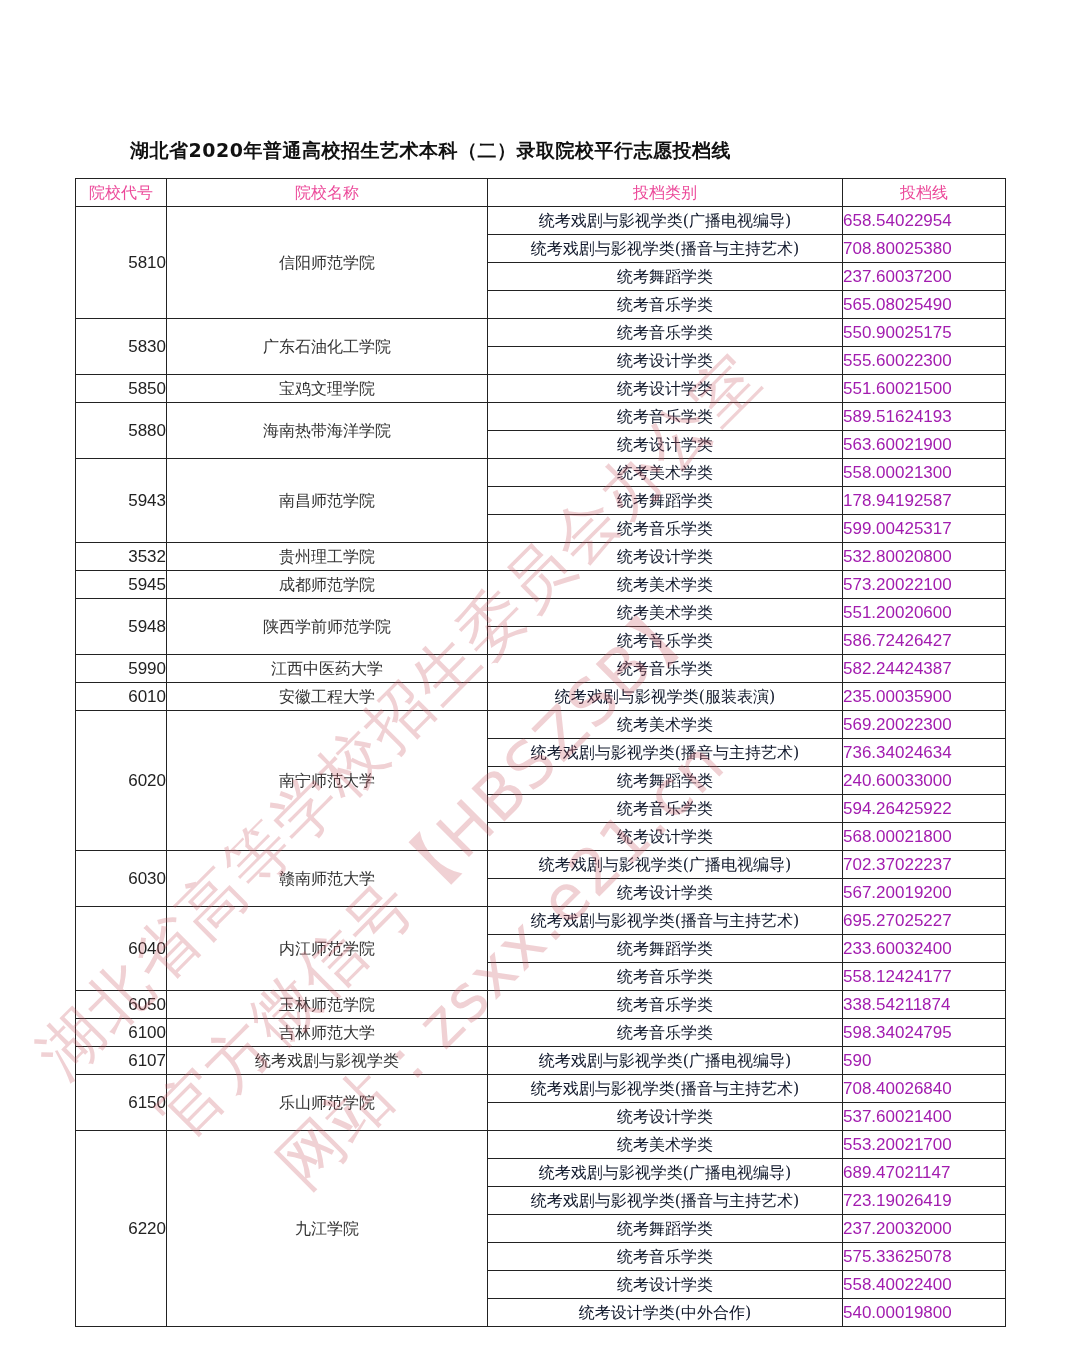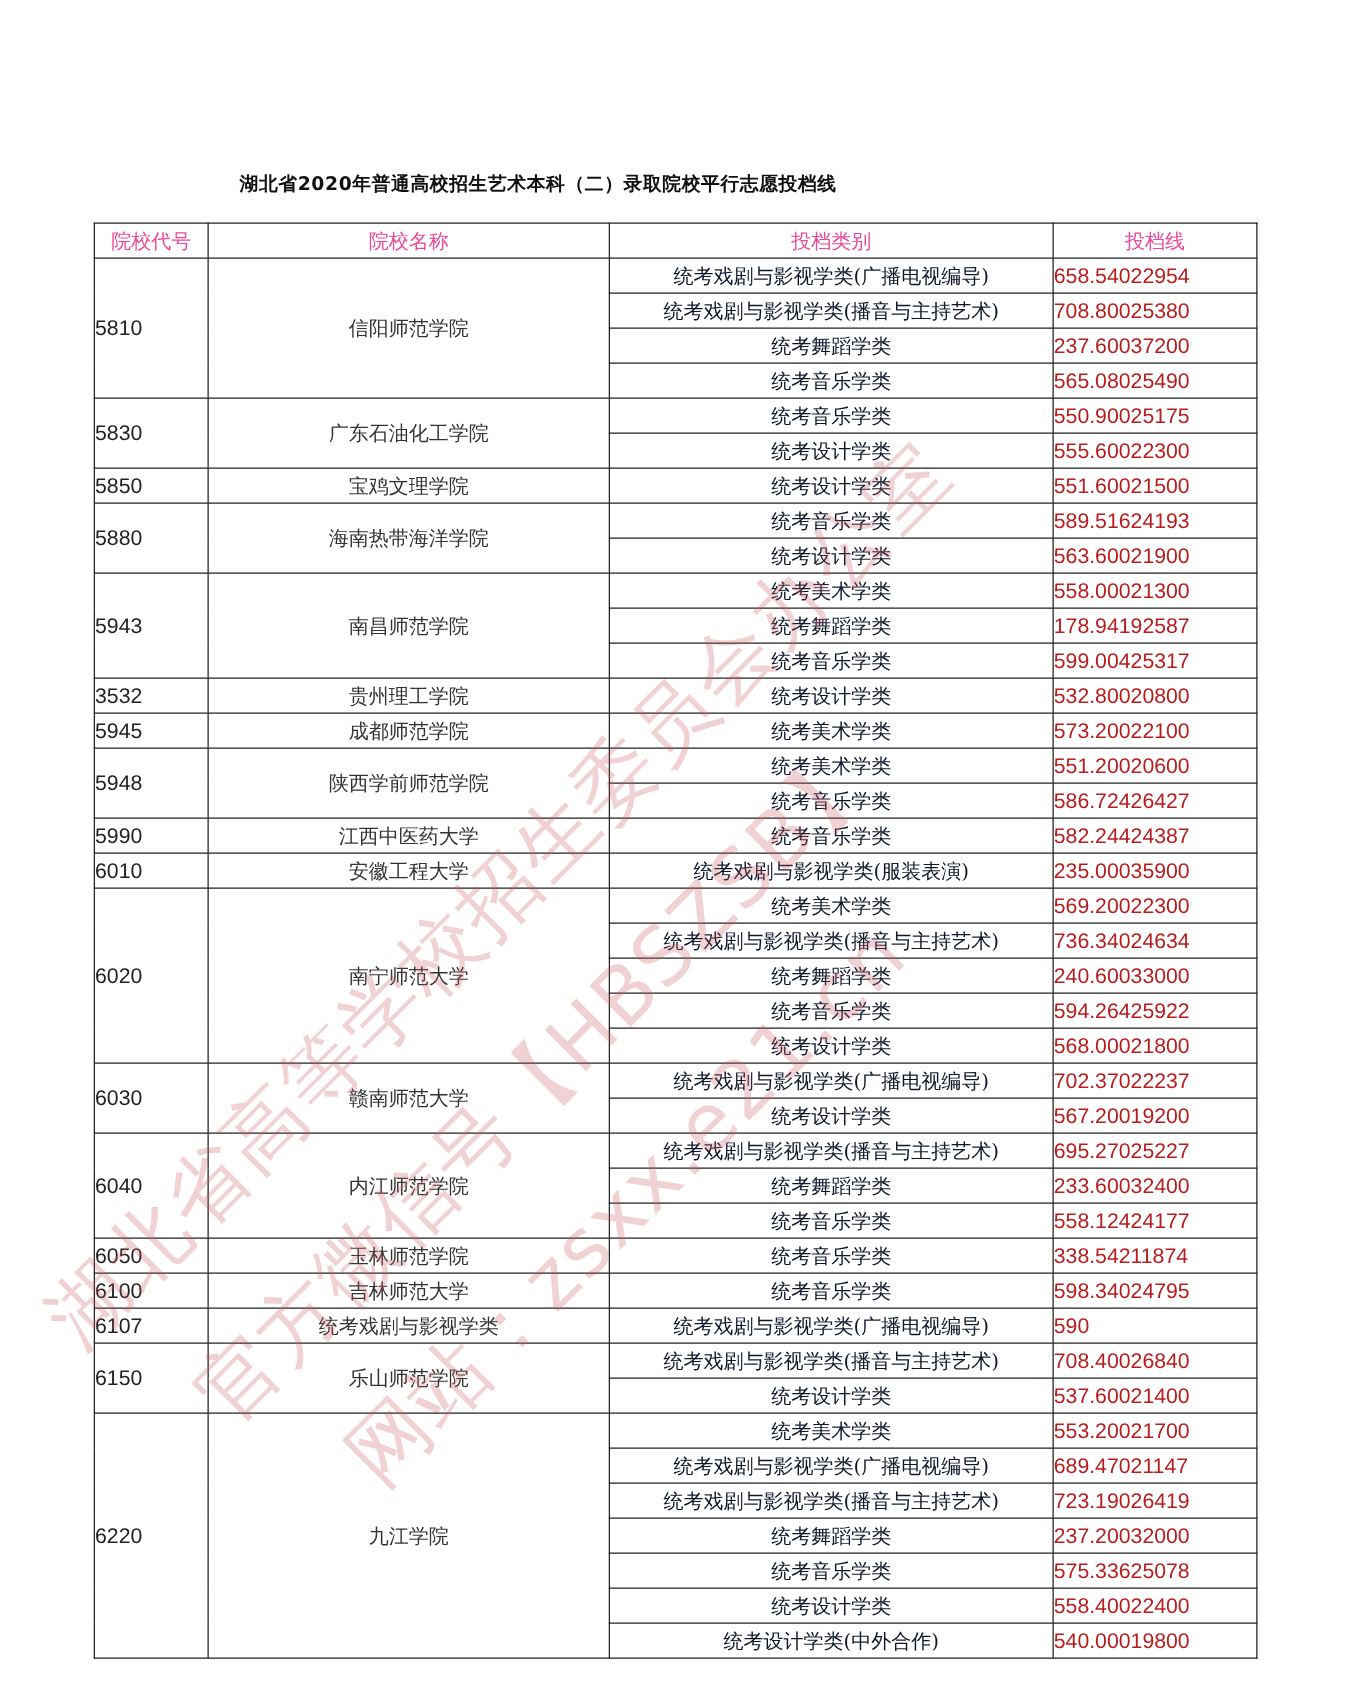--- a/index.html
+++ b/index.html
@@ -13,21 +13,21 @@
       color: #1a1a1a;
     }
     .title {
       position: absolute;
       left: 0;
       width: 861px;
       top: 138px;
       text-align: center;
       font-family: "DejaVu Sans", "Liberation Sans", sans-serif;
       font-weight: bold;
-      font-size: 15px;
+      font-size: 19px;
       letter-spacing: 0.5px;
       color: #111;
     }
     table.grid {
       position: absolute;
       left: 75px;
       top: 178px;
       border-collapse: collapse;
       table-layout: fixed;
       width: 930px;
@@ -41,21 +41,21 @@
       white-space: nowrap;
     }
     table.grid th {
       font-weight: normal;
       font-size: 16px;
       color: #ec4899;
       text-align: center;
       height: 27px;
     }
     td.code {
-      text-align: left;
+      text-align: right;
       font-family: "Liberation Sans", "DejaVu Sans", sans-serif;
       font-size: 17px;
       color: #222;
     }
     td.name {
       text-align: center;
       padding-left: 3px;
       font-size: 16px;
       color: #333;
     }
@@ -63,21 +63,21 @@
       text-align: center;
       padding-left: 3px;
       font-size: 16px;
       color: #0f172a;
     }
     td.score {
       text-align: left;
       padding-left: 20px;
       font-family: "Liberation Sans", "DejaVu Sans", sans-serif;
       font-size: 17px;
-      color: #b91c1c;
+      color: #a21caf;
     }
     .watermark {
       position: absolute;
       pointer-events: none;
       color: rgba(200, 90, 100, 0.28);
       font-family: "DejaVu Sans", "Liberation Sans", sans-serif;
       font-size: 64px;
       white-space: nowrap;
       transform-origin: left bottom;
       transform: rotate(-45deg);

